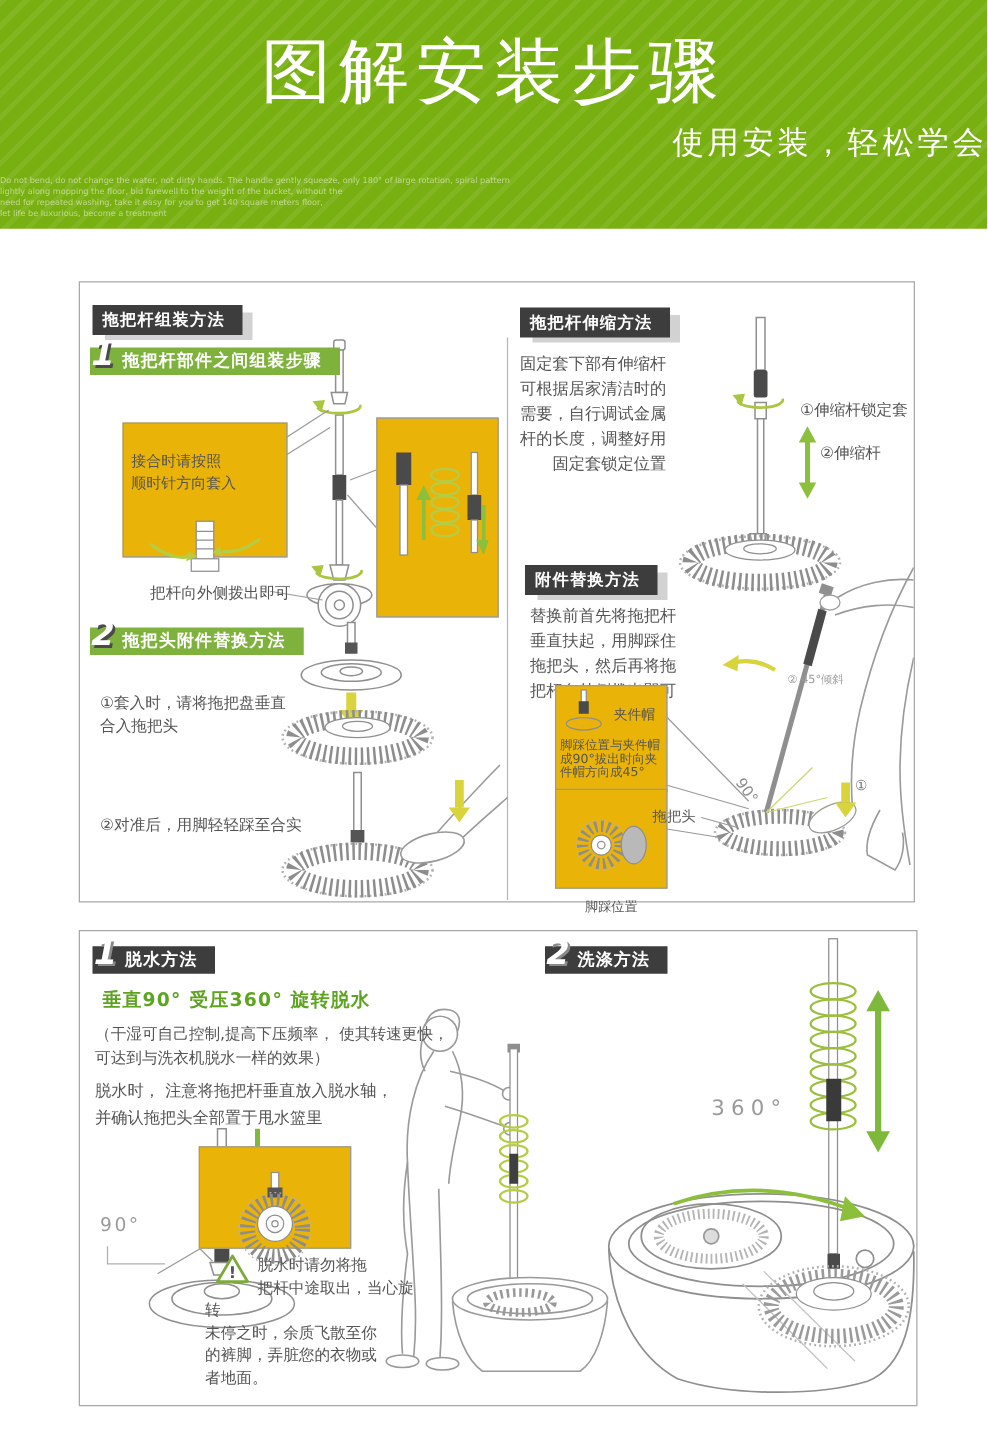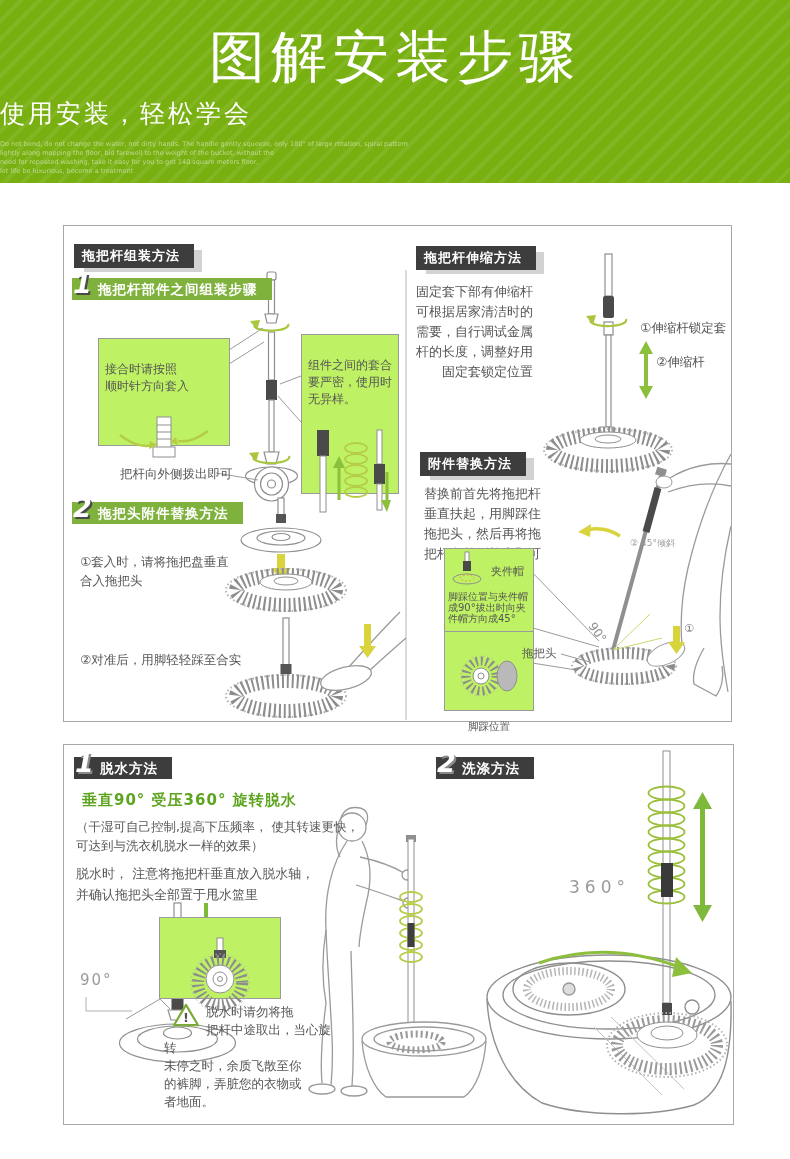--- a/index.html
+++ b/index.html
@@ -5,21 +5,21 @@
   html,body{margin:0;padding:0;background:#fff;}
   .page{position:relative;width:790px;height:1159px;background:#fff;overflow:hidden;
         font-family:"DejaVu Sans","Liberation Sans",sans-serif;}
   svg text{font-family:"DejaVu Sans","Liberation Sans",sans-serif;}
 
   
   .banner{position:absolute;left:0;top:0;width:790px;height:183px;background:#78b012;
     background-image:repeating-linear-gradient(135deg,rgba(255,255,255,.07) 0 4px,rgba(255,255,255,0) 4px 13px);}
   .banner-title{position:absolute;left:0;top:20px;width:100%;text-align:center;color:#fff;
     font-size:56px;letter-spacing:6px;font-weight:500;}
-  .banner-sub{position:absolute;left:0;top:97px;width:100%;text-align:left;color:#fff;
+  .banner-sub{position:absolute;left:0;top:97px;width:100%;text-align:right;color:#fff;
     font-size:25px;letter-spacing:3px;}
   .banner-fine{position:absolute;left:0;top:140px;width:100%;text-align:left;
     color:rgba(255,255,255,.5);font-size:6.5px;line-height:9px;white-space:pre-line;}
 
   
   .panel{position:absolute;background:#fff;border:1px solid #a8a8a8;}
   #panel-top{left:63px;top:225px;width:667px;height:495px;}
   #panel-bottom{left:63px;top:744px;width:669px;height:379px;}
   .overlay{position:absolute;left:0;top:0;pointer-events:none;z-index:1;}
 
@@ -27,21 +27,21 @@
   .tab{position:absolute;z-index:3;background:#3d3d3d;color:#fff;font-size:13px;font-weight:bold;
     letter-spacing:1px;padding:3px 14px 3px 8px;box-shadow:9px 5px 0 -1px #d2d2d2;white-space:nowrap;}
   .stepbar{position:absolute;z-index:3;height:22px;line-height:22px;color:#fff;font-size:13.5px;
     font-weight:bold;letter-spacing:1px;padding:0 14px 0 26px;white-space:nowrap;}
   .stepbar.green{background:#7fb23c;}
   .stepbar.dark{background:#3d3d3d;}
   .stepnum{position:absolute;left:1px;top:-5px;font-size:27px;font-style:italic;font-weight:bold;
     color:#fff;text-shadow:2px 2px 0 #8a8a8a;}
 
   .txt{position:absolute;z-index:2;color:#555;font-size:12.5px;line-height:19px;white-space:pre-line;}
-  .callout{position:absolute;z-index:2;background:#bef264;border:1px solid #9a9a9a;color:#555;
+  .callout{position:absolute;z-index:2;background:#eab308;border:1px solid #9a9a9a;color:#555;
     font-size:12px;line-height:17px;padding:5px 6px;white-space:pre-line;}
   .minifig{display:block;margin:3px auto 0;}
   .greenhead{position:absolute;z-index:2;color:#5da41f;font-size:15px;font-weight:bold;letter-spacing:1px;white-space:nowrap;}
   .angle{position:absolute;z-index:2;color:#9a9a9a;}
   .label{position:absolute;z-index:2;color:#555;font-size:12.5px;white-space:nowrap;}
 
   .warn{position:absolute;z-index:2;width:176px;color:#555;font-size:12.5px;line-height:18px;}
   .warn .wtext{white-space:pre-line;}
   .warn svg{float:left;margin:0 6px 2px 8px;}
 </style>
@@ -208,23 +208,20 @@
         <path d="M8,20 q18,14 32,10" stroke="#b5cd45" stroke-width="2.5" fill="none"></path>
         <polygon points="38,26 46,30 37,34" fill="#b5cd45"></polygon>
         <path d="M96,16 q-16,12 -30,10" stroke="#b5cd45" stroke-width="2.5" fill="none"></path>
         <polygon points="64,22 58,27 66,30" fill="#b5cd45"></polygon>
       </svg>
     </div>
 
     <div class="label" style="left:56px;top:240px;">把杆向外侧拨出即可</div>
 
     <div class="callout" style="left:237px;top:108px;width:84px;height:148px;">
-      <div>组件之间的套合
-要严密，使用时
-无异样。</div>
       <svg class="minifig" width="82" height="88" viewBox="0 0 82 88">
         <rect x="8" y="2" width="12" height="26" fill="#4a4a4a"></rect>
         <rect x="11" y="28" width="6" height="56" fill="#fff" stroke="#8f8f8f"></rect>
         <line x1="30" y1="72" x2="30" y2="38" stroke="#8cbf3c" stroke-width="3"></line>
         <polygon points="24,40 36,40 30,28" fill="#8cbf3c"></polygon>
         <ellipse cx="47" cy="20" rx="11" ry="5" stroke="#b5cd45" fill="none" stroke-width="1.8"></ellipse>
         <ellipse cx="47" cy="31" rx="11" ry="5" stroke="#b5cd45" fill="none" stroke-width="1.8"></ellipse>
         <ellipse cx="47" cy="42" rx="11" ry="5" stroke="#b5cd45" fill="none" stroke-width="1.8"></ellipse>
         <ellipse cx="47" cy="53" rx="11" ry="5" stroke="#b5cd45" fill="none" stroke-width="1.8"></ellipse>
         <ellipse cx="47" cy="64" rx="11" ry="5" stroke="#b5cd45" fill="none" stroke-width="1.8"></ellipse>

